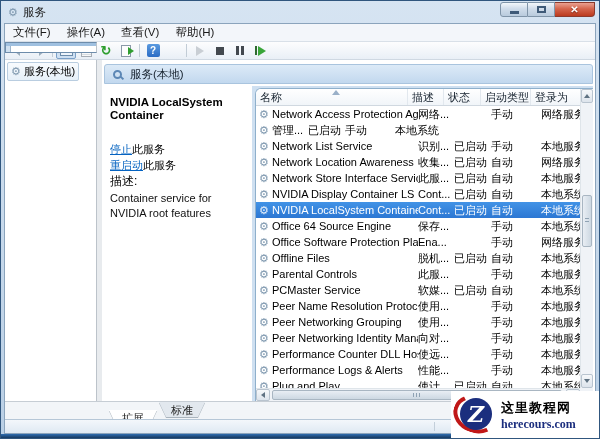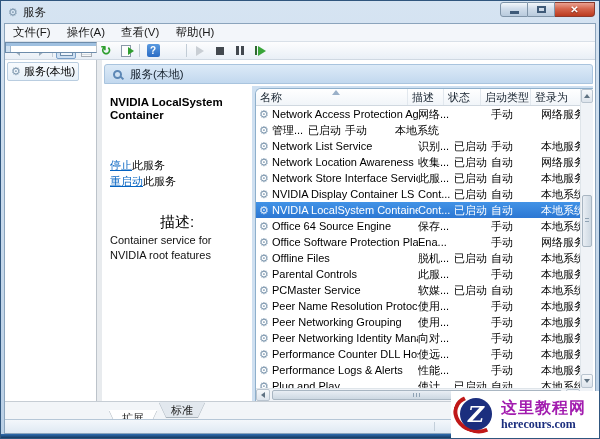--- a/index.html
+++ b/index.html
@@ -78,23 +78,23 @@
     background:linear-gradient(#dceaf7,#c2d8ee); border:1px solid #a9c4de; border-radius:3px 3px 0 0;
     display:flex; align-items:center; padding-left:8px; gap:8px; }
   .magico { width:9px; height:9px; border:2px solid #5c87b5; border-radius:50%; position:relative; }
   .magico::after { content:""; position:absolute; width:4px; height:2px; background:#5c87b5;
     right:-4px; bottom:-2px; transform:rotate(45deg); }
   .panelheader .ptitle { font-size:11.5px; color:#16222e; }
 
   .infopane { position:absolute; left:0; top:26px; width:150px; bottom:0; background:#fff;
     padding:10px 8px 0 8px; }
   .svc-title { font-weight:bold; font-size:11.5px; color:#000; line-height:13px; }
-  .svc-links { margin-top:35px; font-size:11px; line-height:16px; }
+  .svc-links { margin-top:19px; font-size:11px; line-height:16px; }
   .linkword { color:#0563c1; text-decoration:underline; cursor:pointer; }
-  .desc-label { margin-top:24px; font-size:15px;text-align:center; }
+  .desc-label { font-size:12px; }
   .desc-text { margin-top:1px; font-size:11px; line-height:15px; color:#111; width:136px; }
 
   .listwrap { position:absolute; left:150px; top:26px; right:2px; bottom:0; background:#cfe0f1; }
   .listtab { position:absolute; left:3px; top:2px; right:0; bottom:0; background:#fff;
     border:1px solid #8fb0cc; border-right:none; border-bottom:none; border-radius:6px 0 0 0; overflow:hidden; }
 
   .lheader { display:flex; height:17px; border-bottom:1px solid #d0d8e0;
     background:linear-gradient(#ffffff,#f1f5f9); font-size:11px; color:#16222e; }
   .hcell { display:flex; align-items:center; padding-left:4px; border-right:1px solid #e2e8ee; position:relative; }
   .h-name { width:152px; }
@@ -156,21 +156,21 @@
   
   .wm { position:absolute; right:0; bottom:0; width:148px; height:47px; background:#fff;
     display:flex; align-items:center; z-index:20; padding-left:2px; }
   .orbit { position:relative; width:46px; height:42px; flex:0 0 46px; }
   .orbit .ring { position:absolute; inset:1px 0 3px 0; border:4px solid transparent;
     border-left-color:#c01818; border-bottom-color:#c01818; border-radius:50%; transform:rotate(18deg); }
   .orbit .ball { position:absolute; left:7px; top:4px; width:32px; height:32px; border-radius:50%;
     background:#1b2e7e; color:#fff; display:flex; align-items:center; justify-content:center;
     font-family:"DejaVu Serif", serif; font-style:italic; font-weight:bold; font-size:22px; }
   .wmtext { display:flex; flex-direction:column; margin-left:2px; }
-  .wmtext .t1 { color:#a21caf; font-weight:bold; font-size:16px; line-height:18px; letter-spacing:1px; }
+  .wmtext .t1 { color:#000000; font-weight:bold; font-size:13px; line-height:18px; letter-spacing:1px; }
   .wmtext .t2 { color:#1b2e7e; font-weight:bold; font-size:12px; line-height:14px; font-family:"Liberation Serif", serif; }
 </style>
 </head>
 <body>
 
 <div class="window">
 
   <div class="titlebar">
     <span class="appicon gear">⚙</span>
     <span class="apptitle">服务</span>

